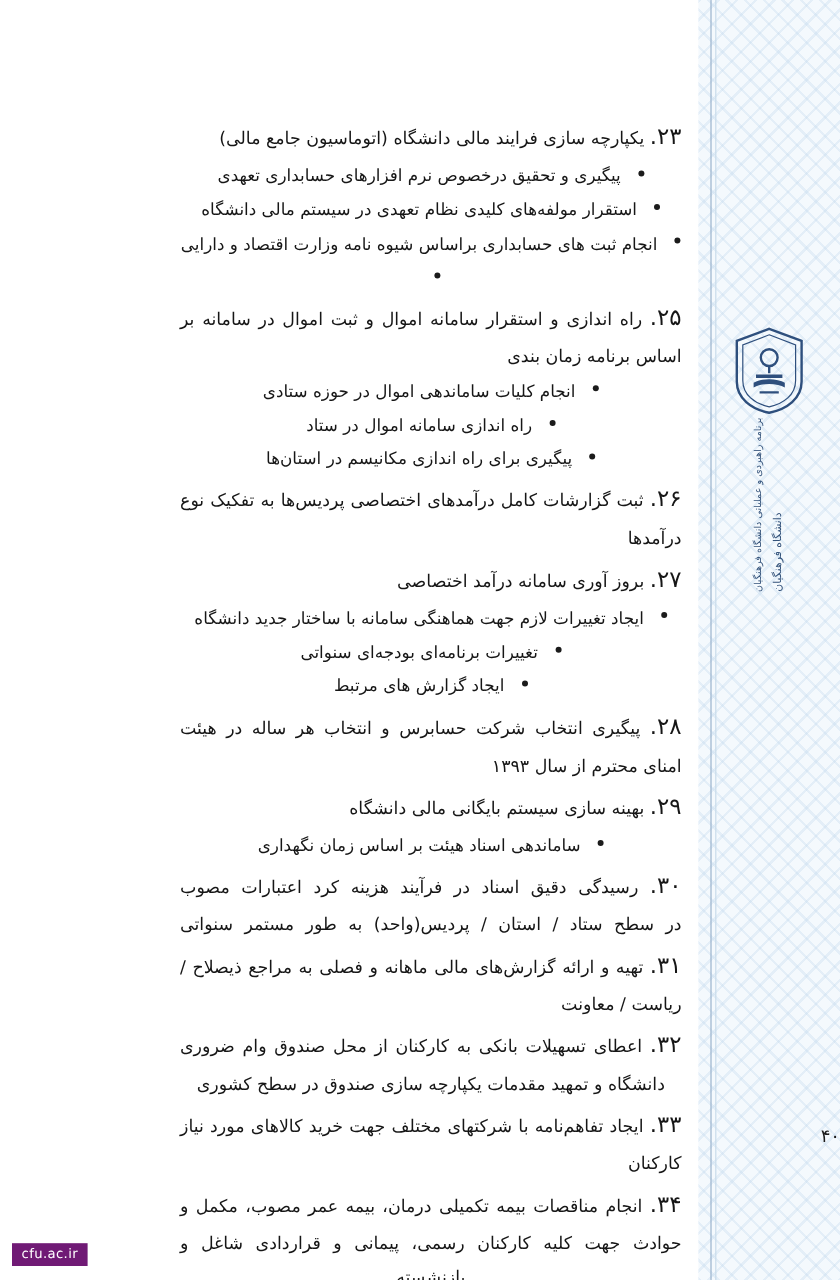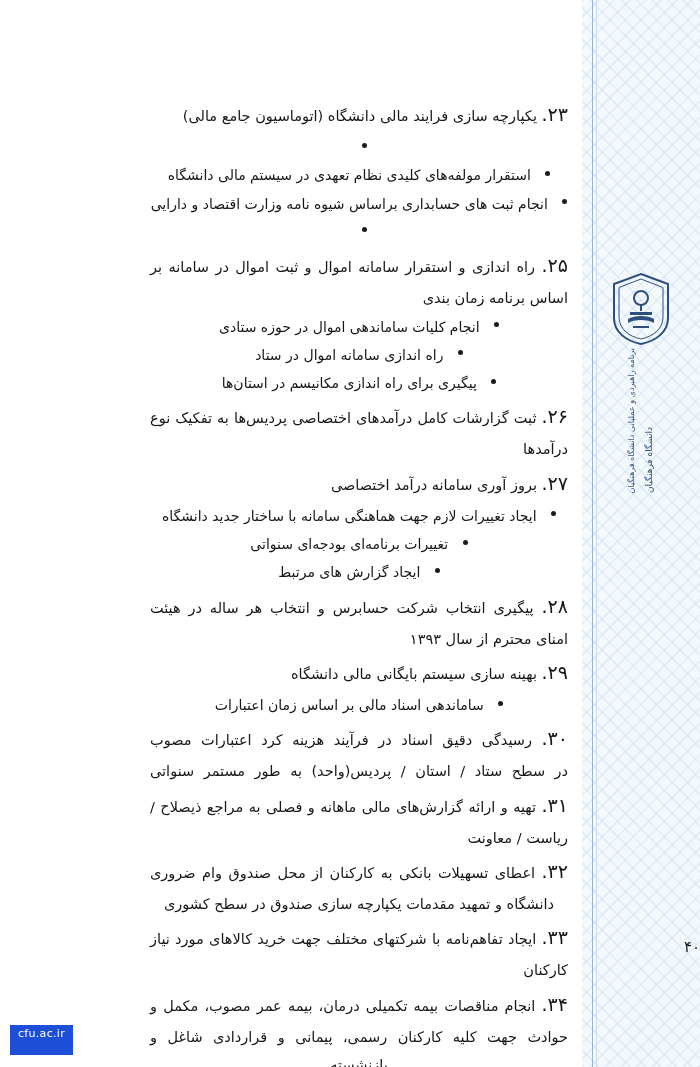--- a/index.html
+++ b/index.html
@@ -95,25 +95,25 @@
     font-size: 15px;
     color: #1b1b1b;
     letter-spacing: 1px;
   }
 
   
   .footer-tag {
     position: absolute;
     bottom: 12px;
     left: 10px;
-    background: #1d4ed8;
+    background: #701a75;
     color: #ffffff;
     font-family: "DejaVu Sans", "Liberation Sans", sans-serif;
     font-size: 11px;
-    padding: 2px 8px 15px 8px;
+    padding: 2px 8px 4px 8px;
     letter-spacing: 0.3px;
     direction: ltr;
   }
 
   
   .content {
     position: absolute;
     top: 96px;
     right: 132px;
     width: 418px;
@@ -193,20 +193,21 @@
 <div class="content">
 
   <div class="num-item ta-right">
     <span class="num">۲۳.</span>
     <span>یکپارچه سازی فرایند مالی دانشگاه (اتوماسیون جامع مالی)</span>
   </div>
 
 
   <div class="bullet-item">
     <span class="dot"></span>
+    <span class="bullet-text">پیگیری و تحقیق درخصوص نرم افزارهای حسابداری تعهدی</span>
   </div>
 
   <div class="bullet-item">
     <span class="dot"></span>
     <span class="bullet-text">استقرار مولفه‌های کلیدی نظام تعهدی در سیستم مالی دانشگاه</span>
   </div>
 
   <div class="bullet-item">
     <span class="dot"></span>
     <span class="bullet-text">انجام ثبت های حسابداری براساس شیوه نامه وزارت اقتصاد و دارایی</span>
@@ -267,21 +268,21 @@
     <span>پیگیری انتخاب شرکت حسابرس و انتخاب هر ساله در هیئت امنای محترم از سال ۱۳۹۳</span>
   </div>
 
   <div class="num-item ta-right">
     <span class="num">۲۹.</span>
     <span>بهینه سازی سیستم بایگانی مالی دانشگاه</span>
   </div>
 
   <div class="bullet-item">
     <span class="dot"></span>
-    <span class="bullet-text">ساماندهی اسناد مالی بر اساس زمان اعتبارات</span>
+    <span class="bullet-text">ساماندهی اسناد هیئت بر اساس زمان نگهداری</span>
   </div>
 
   <div class="num-item justify-full spaced">
     <span class="num">۳۰.</span>
     <span>رسیدگی دقیق اسناد در فرآیند هزینه کرد اعتبارات مصوب در سطح ستاد / استان / پردیس(واحد) به طور مستمر سنواتی</span>
   </div>
 
   <div class="num-item ta-right">
     <span class="num">۳۱.</span>
     <span>تهیه و ارائه گزارش‌های مالی ماهانه و فصلی به مراجع ذیصلاح / ریاست / معاونت</span>

